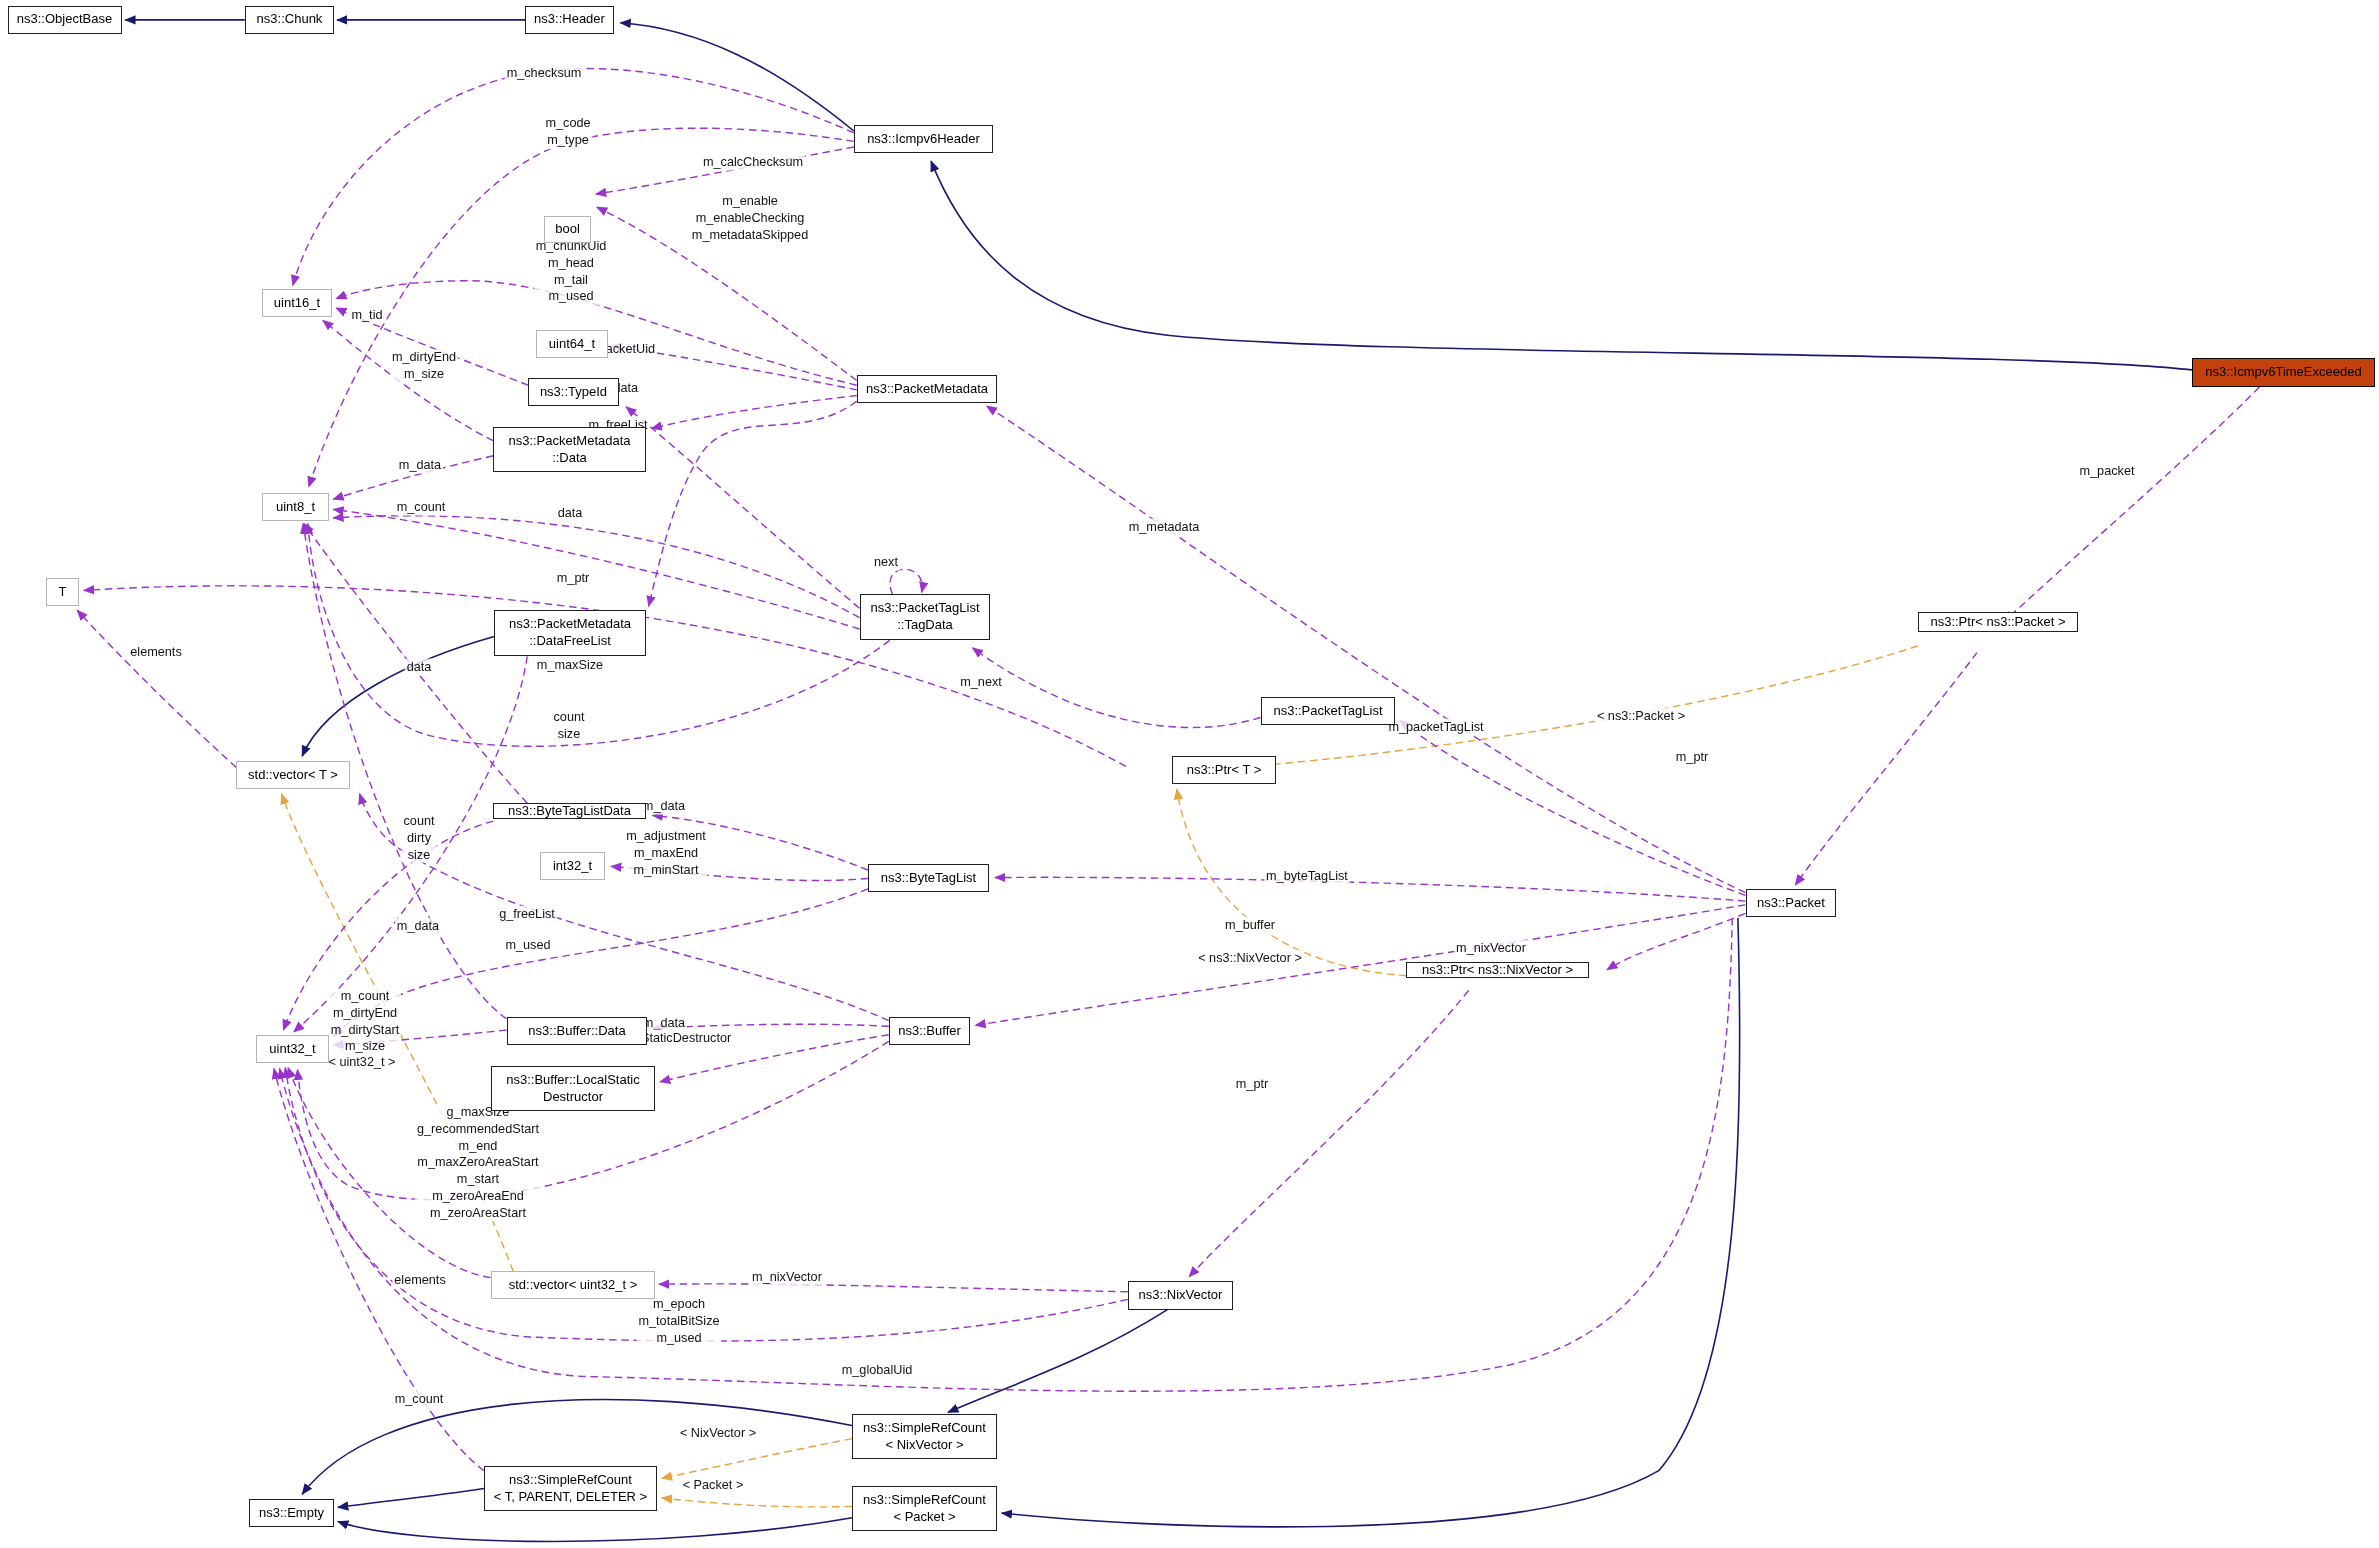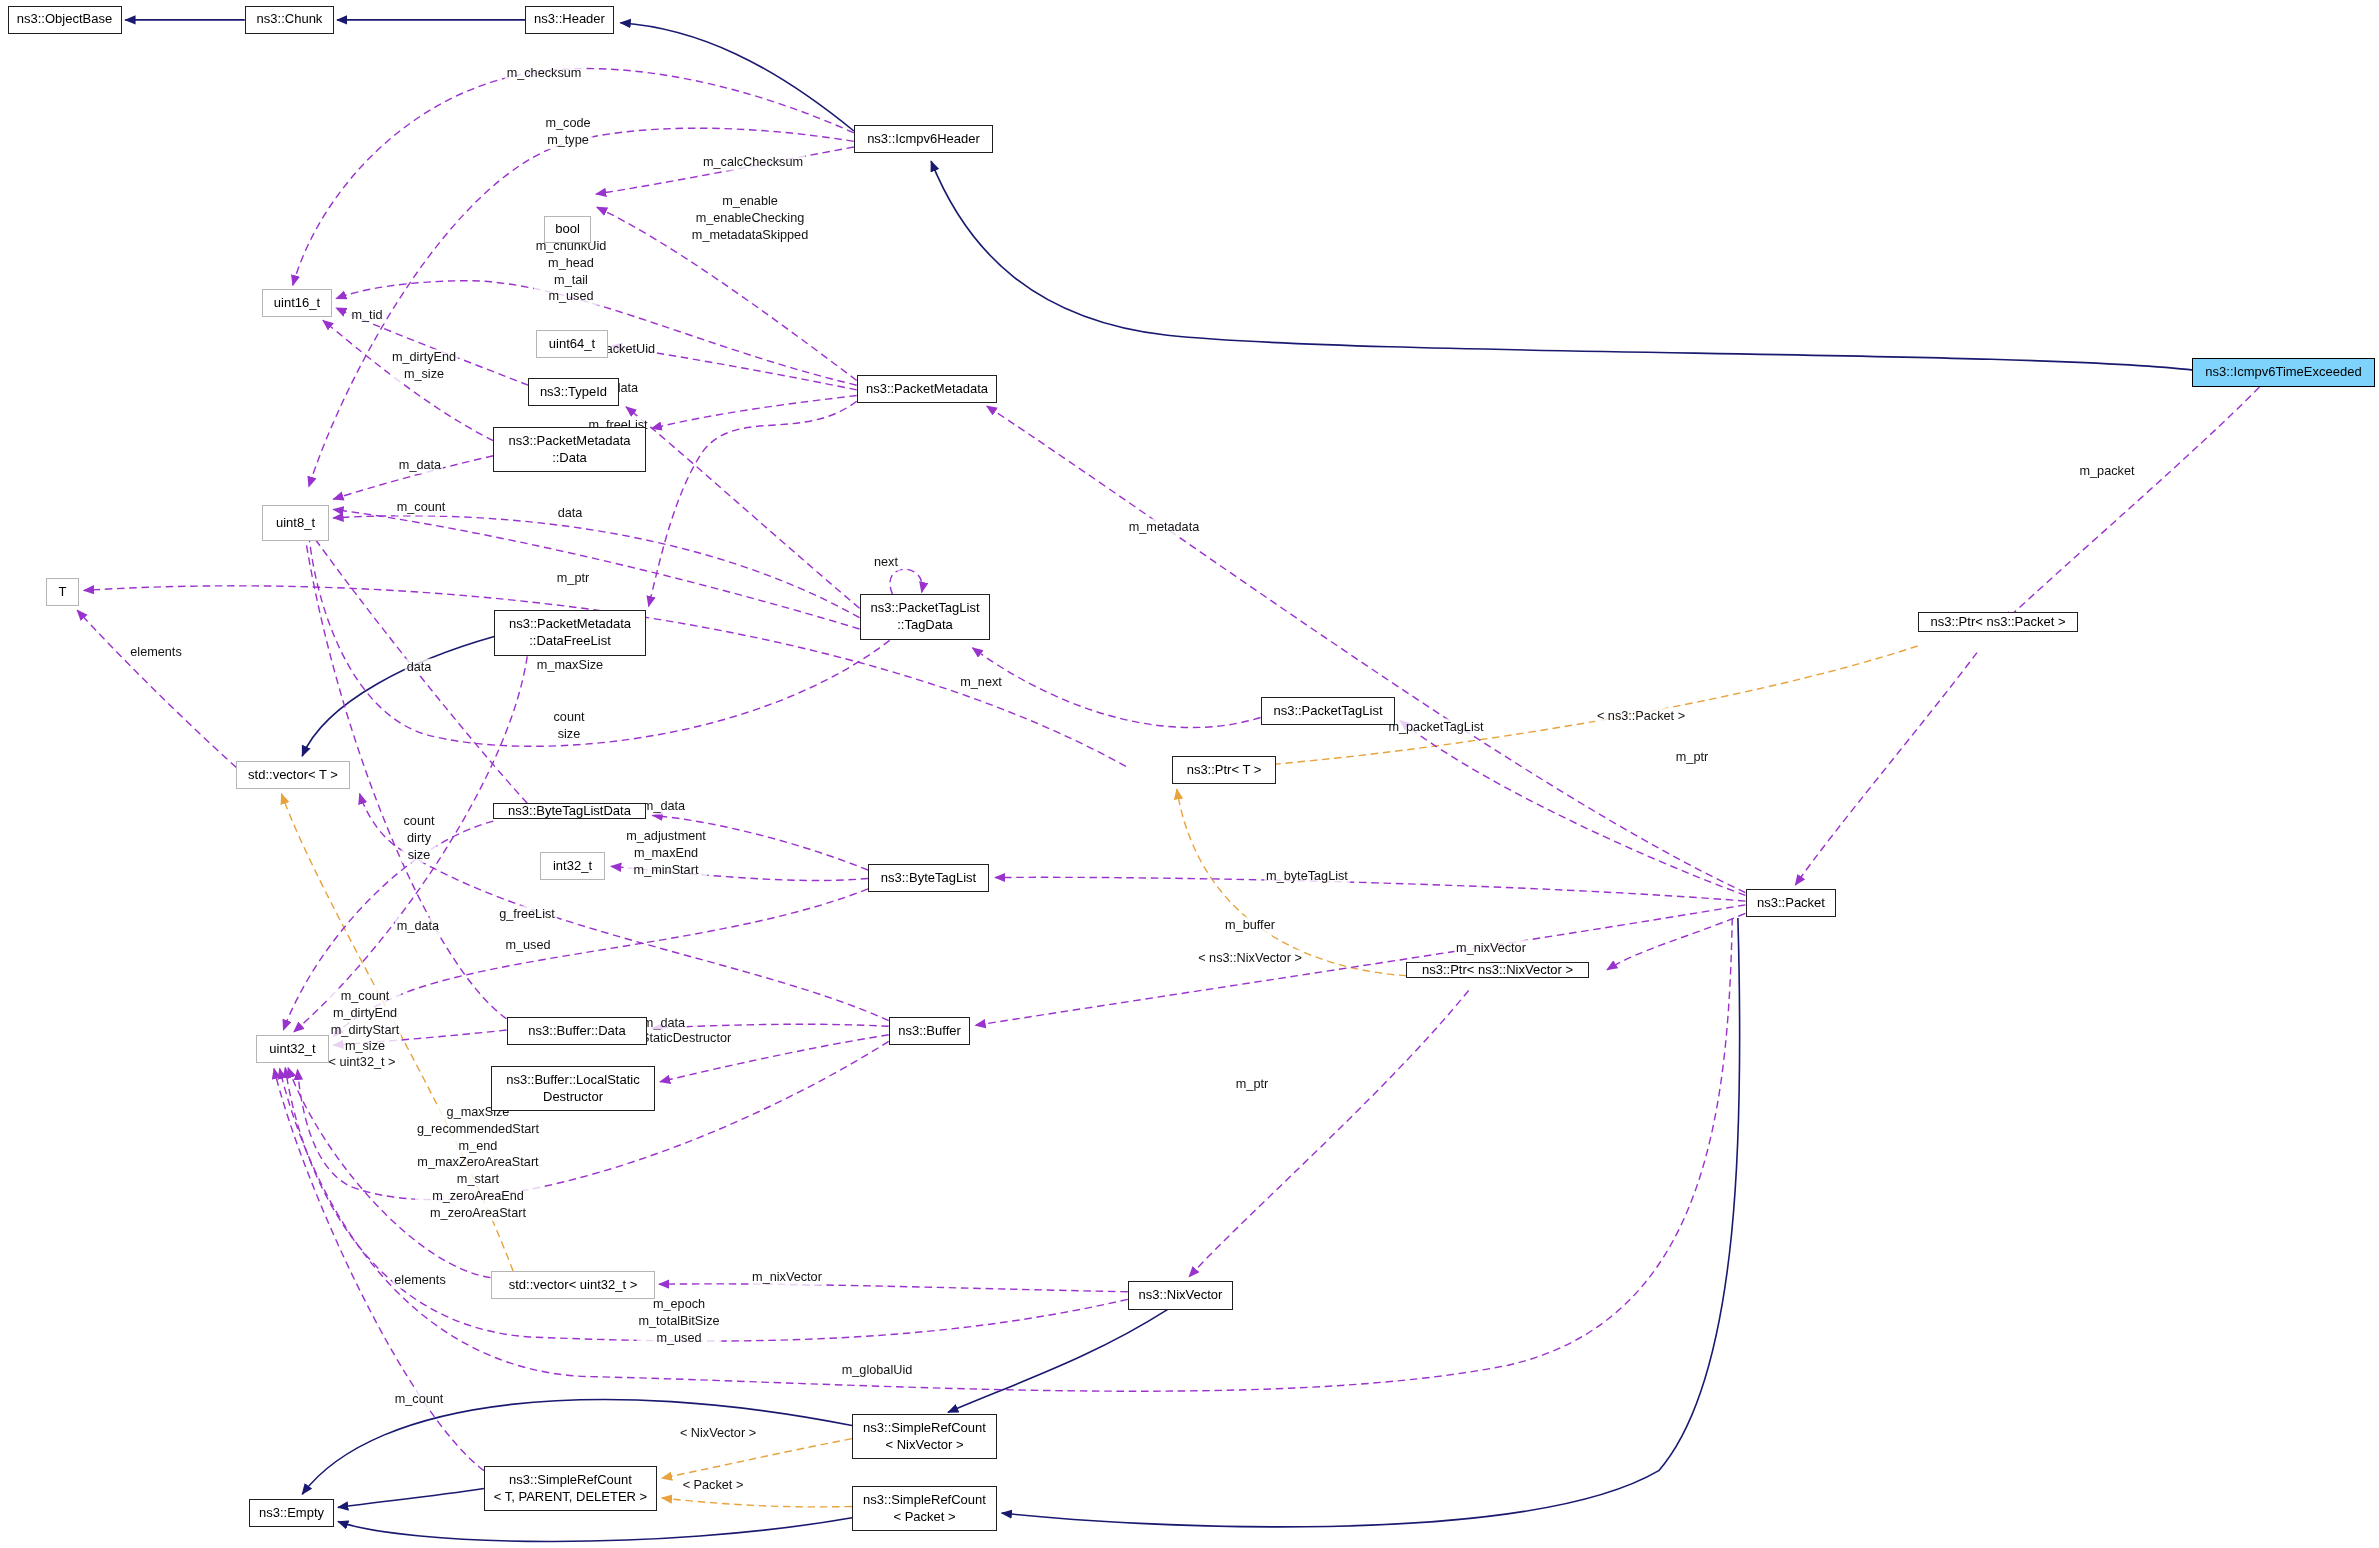--- a/index.html
+++ b/index.html
@@ -8,21 +8,21 @@
   #edge-layer{position:absolute;left:0;top:0;width:2379px;height:1548px;}
   .edge{fill:none;stroke-width:1.5;}
   .edge.usage{stroke:#9a32cd;stroke-dasharray:8 5;}
   .edge.template{stroke:#e8a33d;stroke-dasharray:8 5;}
   .edge.inheritance{stroke:#191970;stroke-width:1.7;}
   .node{position:absolute;display:flex;align-items:center;justify-content:center;
         box-sizing:border-box;text-align:center;white-space:pre;background:#ffffff;
         color:#000;font-size:13px;line-height:1.3;padding:1.9px 4.7px;cursor:pointer;}
   .node.class{border:1.9px solid #202020;}
   .node.type{border:1.3px solid #b5b5b5;cursor:default;}
-  .node.current{border:1.9px solid #000000;background:#7dd3fc;cursor:default;}
+  .node.current{border:1.9px solid #000000;background:#c2410c;cursor:default;}
   .edge-label{position:absolute;transform:translate(-50%,-50%);white-space:pre;
         font-size:12.7px;line-height:1.32;color:#131313;text-align:center;
         background:rgba(255,255,255,0.78);padding:0 1.9px;pointer-events:none;}
 </style>
 </head>
 <body>
 
 <div id="stage">
     <svg id="edge-layer" width="2379" height="1548" viewBox="0 0 2527 1644">
       <defs>
@@ -172,21 +172,21 @@
     <div class="node class" style="left: 245px; top: 5.6px; width: 89px; height: 28px;">ns3::Chunk</div>
     <div class="node class" style="left: 525px; top: 5.6px; width: 89px; height: 28px;">ns3::Header</div>
     <div class="node class" style="left: 854px; top: 125px; width: 139px; height: 28px;">ns3::Icmpv6Header</div>
     <div class="node type" style="left: 544px; top: 184px; width: 47px; height: 27px; margin-top: 32px;">bool</div>
     <div class="node type" style="left: 262px; top: 289px; width: 70px; height: 28px;">uint16_t</div>
     <div class="node type" style="left: 536px; top: 330px; width: 72px; height: 28px;">uint64_t</div>
     <div class="node class" style="left: 528px; top: 378px; width: 91px; height: 28px;">ns3::TypeId</div>
     <div class="node class" style="left: 857px; top: 375px; width: 140px; height: 28px;">ns3::PacketMetadata</div>
     <div class="node class" style="left: 493px; top: 427px; width: 153px; height: 45px;">ns3::PacketMetadata
 ::Data</div>
-    <div class="node type" style="left: 262px; top: 505px; width: 67px; height: 36px;">uint8_t</div>
+    <div class="node type" style="left: 262px; top: 493px; width: 67px; height: 28px;">uint8_t</div>
     <div class="node type" style="left: 46px; top: 578px; width: 33px; height: 28px;">T</div>
     <div class="node class" style="left: 494px; top: 610px; width: 152px; height: 46px;">ns3::PacketMetadata
 ::DataFreeList</div>
     <div class="node class" style="left: 860px; top: 594px; width: 130px; height: 46px;">ns3::PacketTagList
 ::TagData</div>
     <div class="node class" style="left: 1918px; top: 612px; width: 160px; height: 20px;">ns3::Ptr&lt; ns3::Packet &gt;</div>
     <div class="node current" style="left: 2192px; top: 358px; width: 183px; height: 29px;">ns3::Icmpv6TimeExceeded</div>
     <div class="node class" style="left: 1261px; top: 697px; width: 134px; height: 28px;">ns3::PacketTagList</div>
     <div class="node class" style="left: 1172px; top: 756px; width: 104px; height: 28px;">ns3::Ptr&lt; T &gt;</div>
     <div class="node type" style="left: 236px; top: 761px; width: 114px; height: 28px;">std::vector&lt; T &gt;</div>

